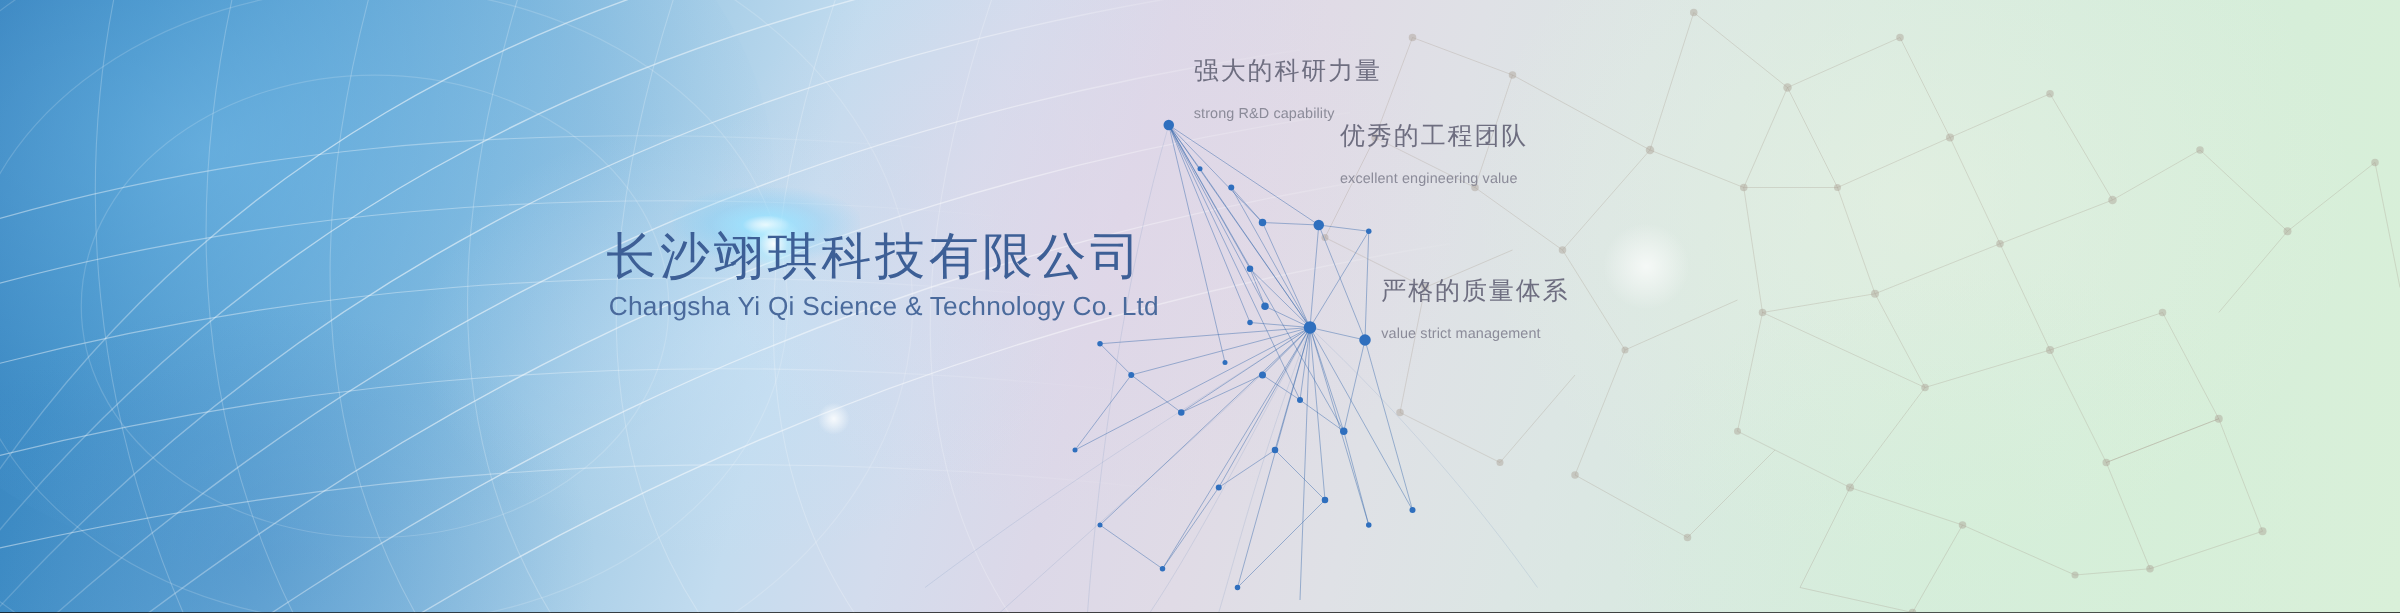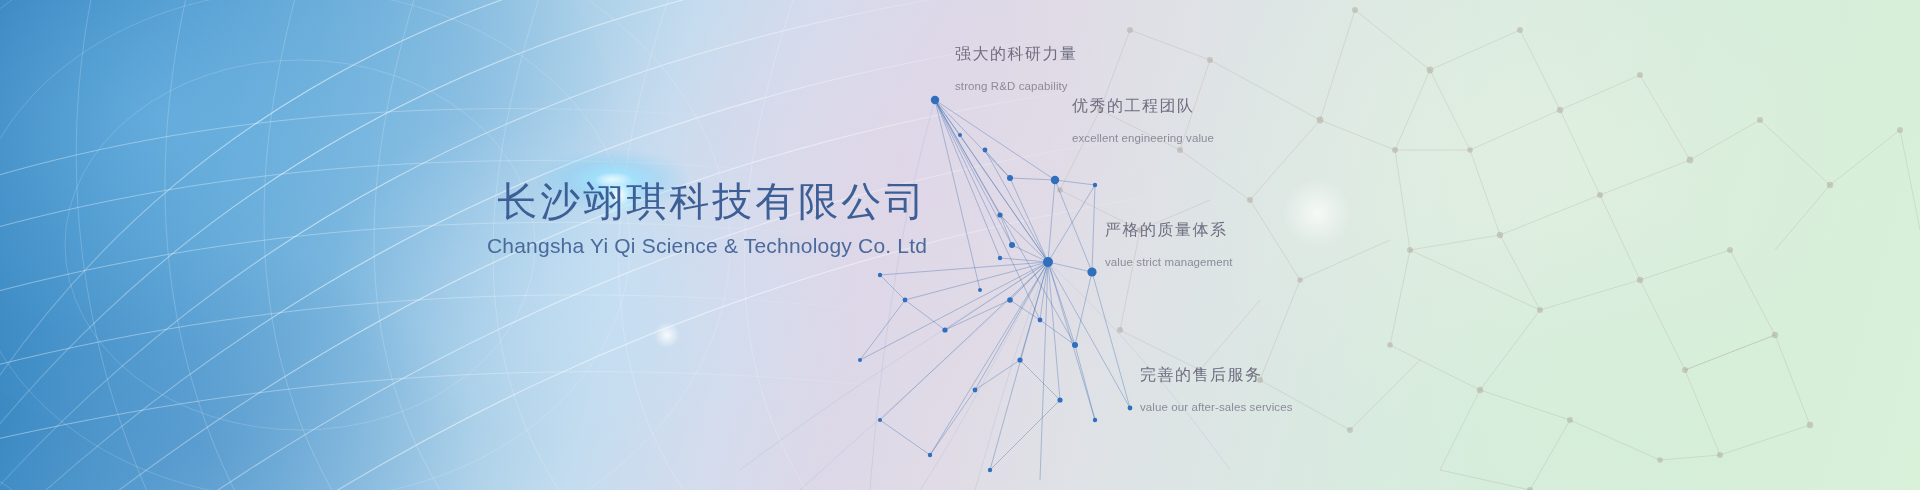--- a/index.html
+++ b/index.html
@@ -58,40 +58,39 @@
     border-radius:50%; pointer-events:none; }
   .spark4{ position:absolute; left:1282px; top:178px; width:70px; height:70px;
     background:radial-gradient(circle, rgba(255,255,255,.7) 0%, rgba(255,255,255,0) 70%);
     border-radius:50%; pointer-events:none; }
 
   svg.layer{ position:absolute; left:0; top:0; width:1920px; height:490px; pointer-events:none; }
 
   
   .title-block{ position:absolute; left:485px; top:180px; }
   .title-cn{
-    font-family:Liberation Mono, monospace;
+    font-family:Liberation Serif, serif;
     font-size:40px;
     letter-spacing:3px;
     color:#3d5f96;
     line-height:1.25;
     white-space:nowrap;
-    text-align:right;
   }
   .title-en{
     font-size:21px;
     color:#4a6a9c;
     letter-spacing:.2px;
     margin-top:4px;
     margin-left:2px;
     white-space:nowrap;
   }
 
   .feature{ position:absolute; white-space:nowrap; }
   .feature .cn{
-    font-size:16px;
+    font-size:20px;
     color:#6e6e80;
     letter-spacing:1.5px;
     line-height:1.3;
   }
   .feature .en{
     font-size:11.5px;
     color:#8b8b99;
     letter-spacing:.1px;
     margin-top:15px;
   }
@@ -350,18 +349,14 @@
   <div class="feature f2">
     <div class="cn">优秀的工程团队</div>
     <div class="en">excellent engineering value</div>
   </div>
 
   <div class="feature f3">
     <div class="cn">严格的质量体系</div>
     <div class="en">value strict management</div>
   </div>
 
-  <div class="feature f4">
-    <div class="cn">完善的售后服务</div>
-    <div class="en">value our after-sales services</div>
-  </div>
 
 </div>
 
 </body></html>

